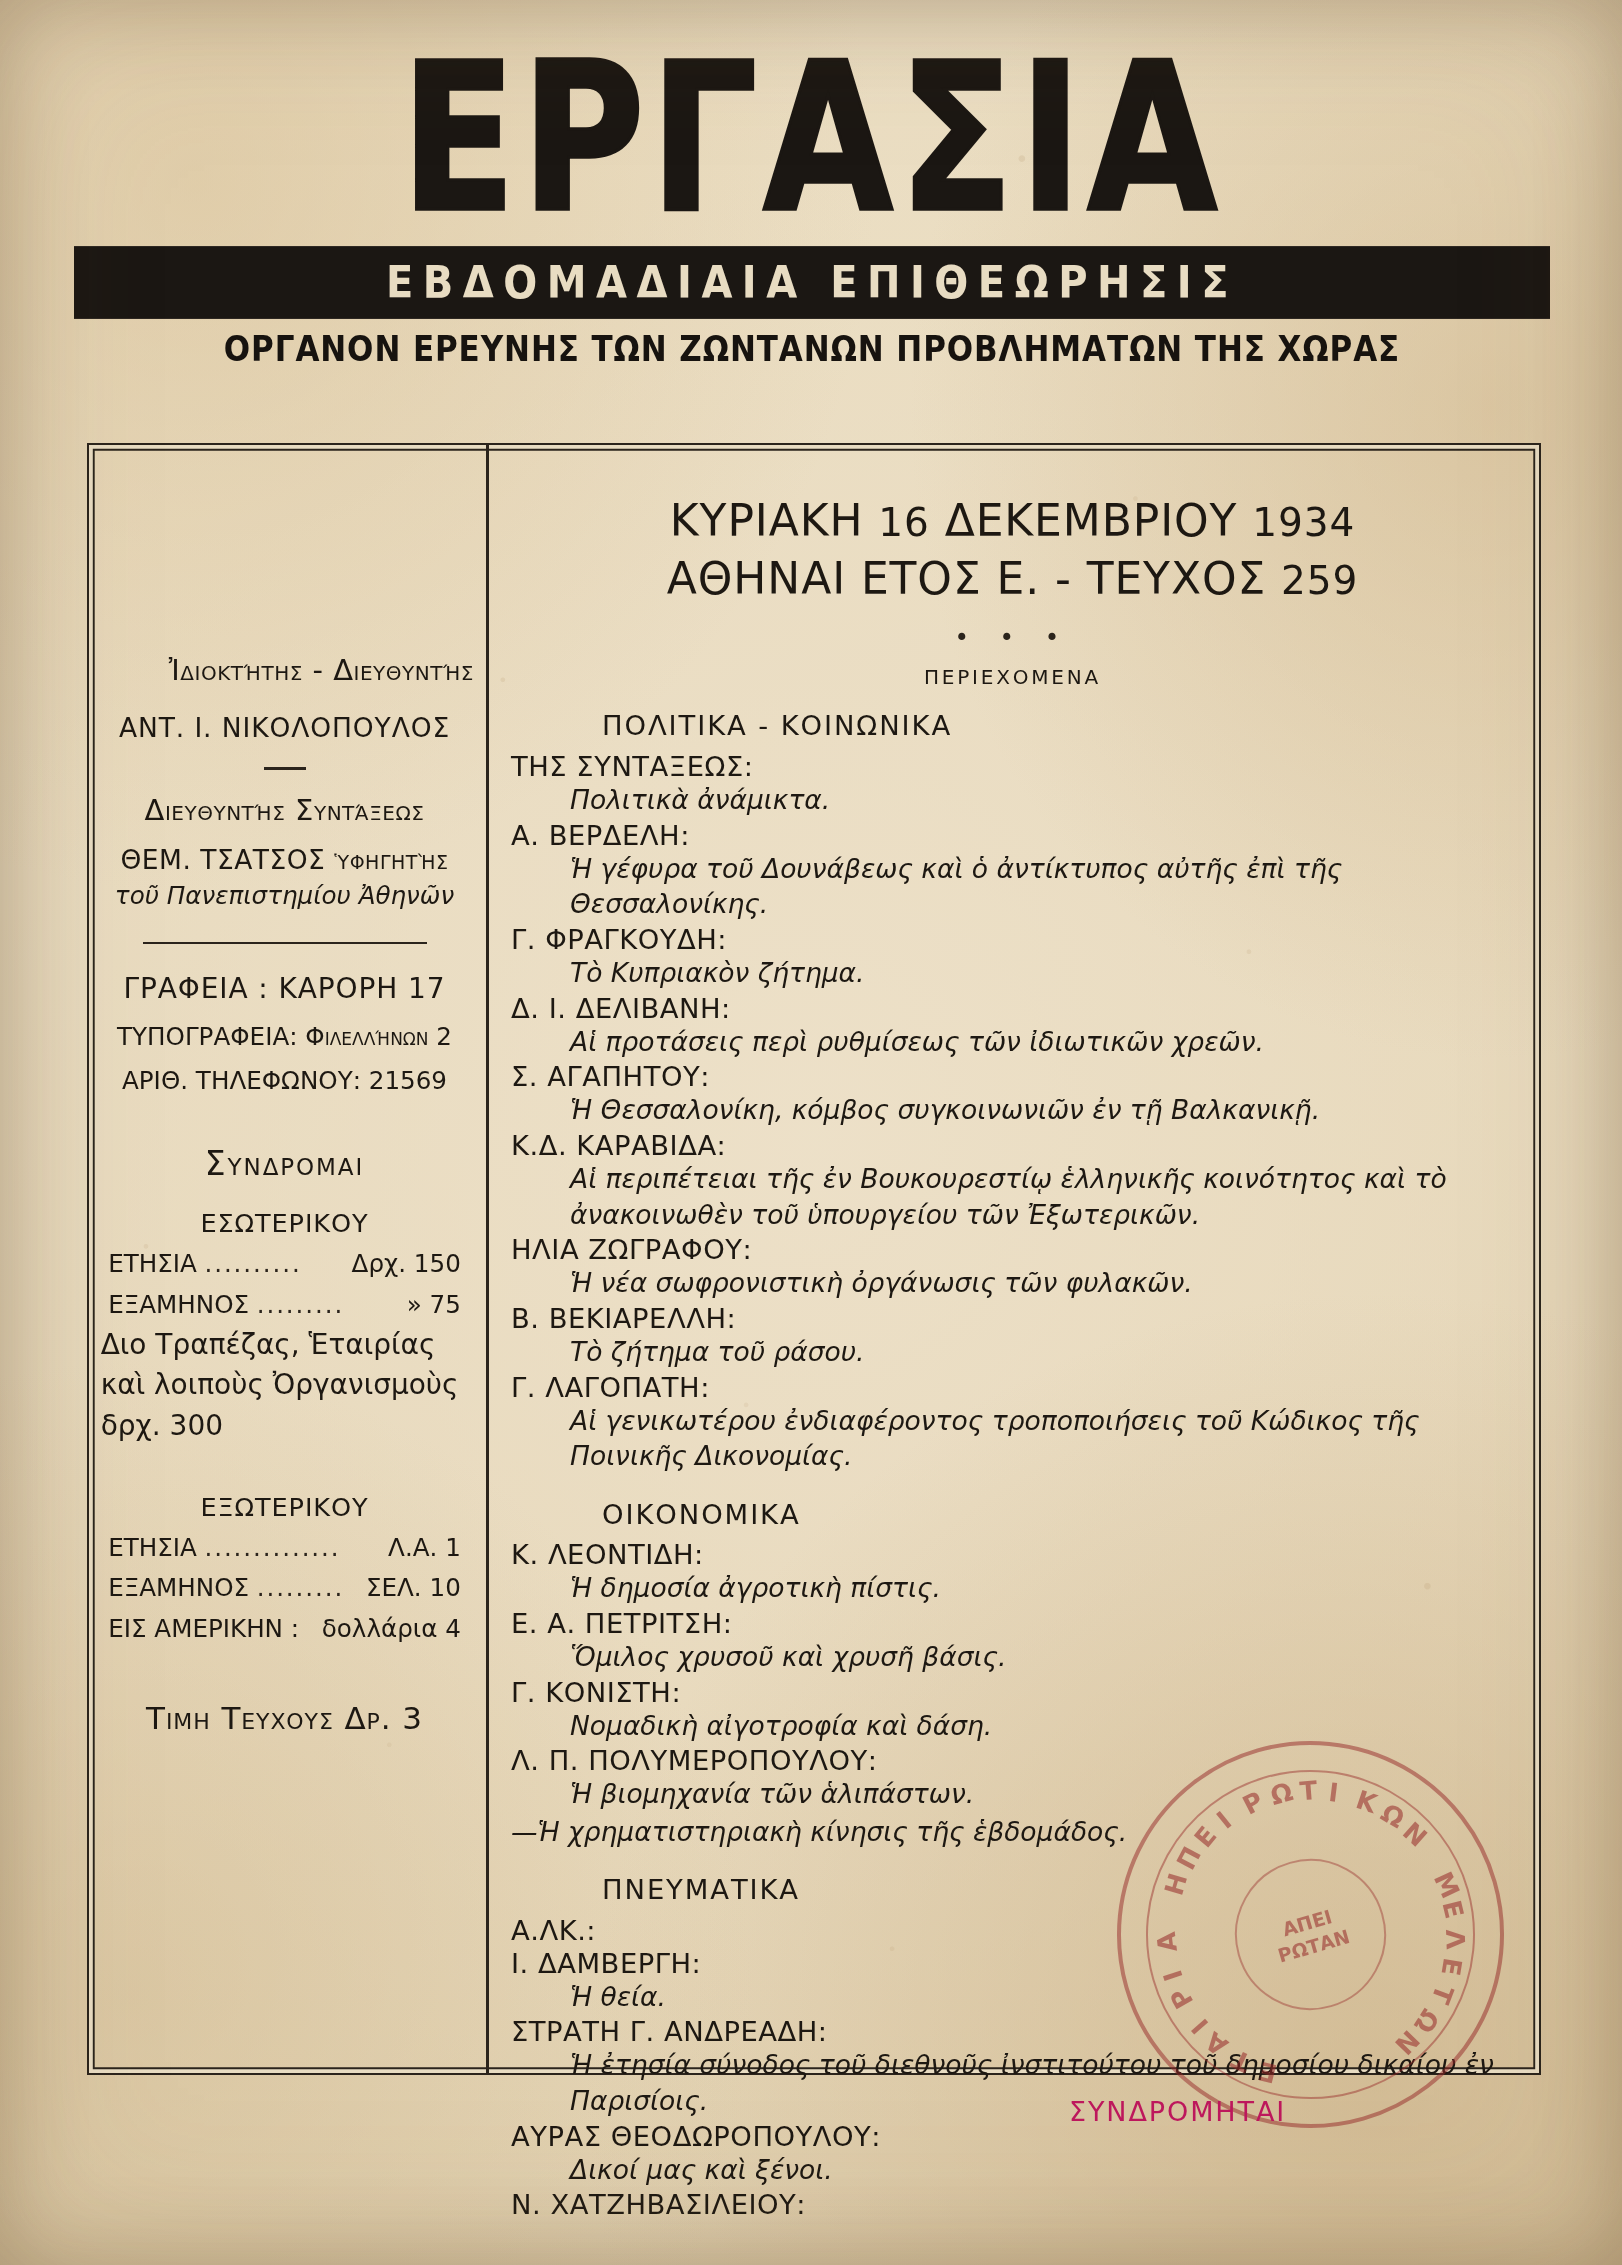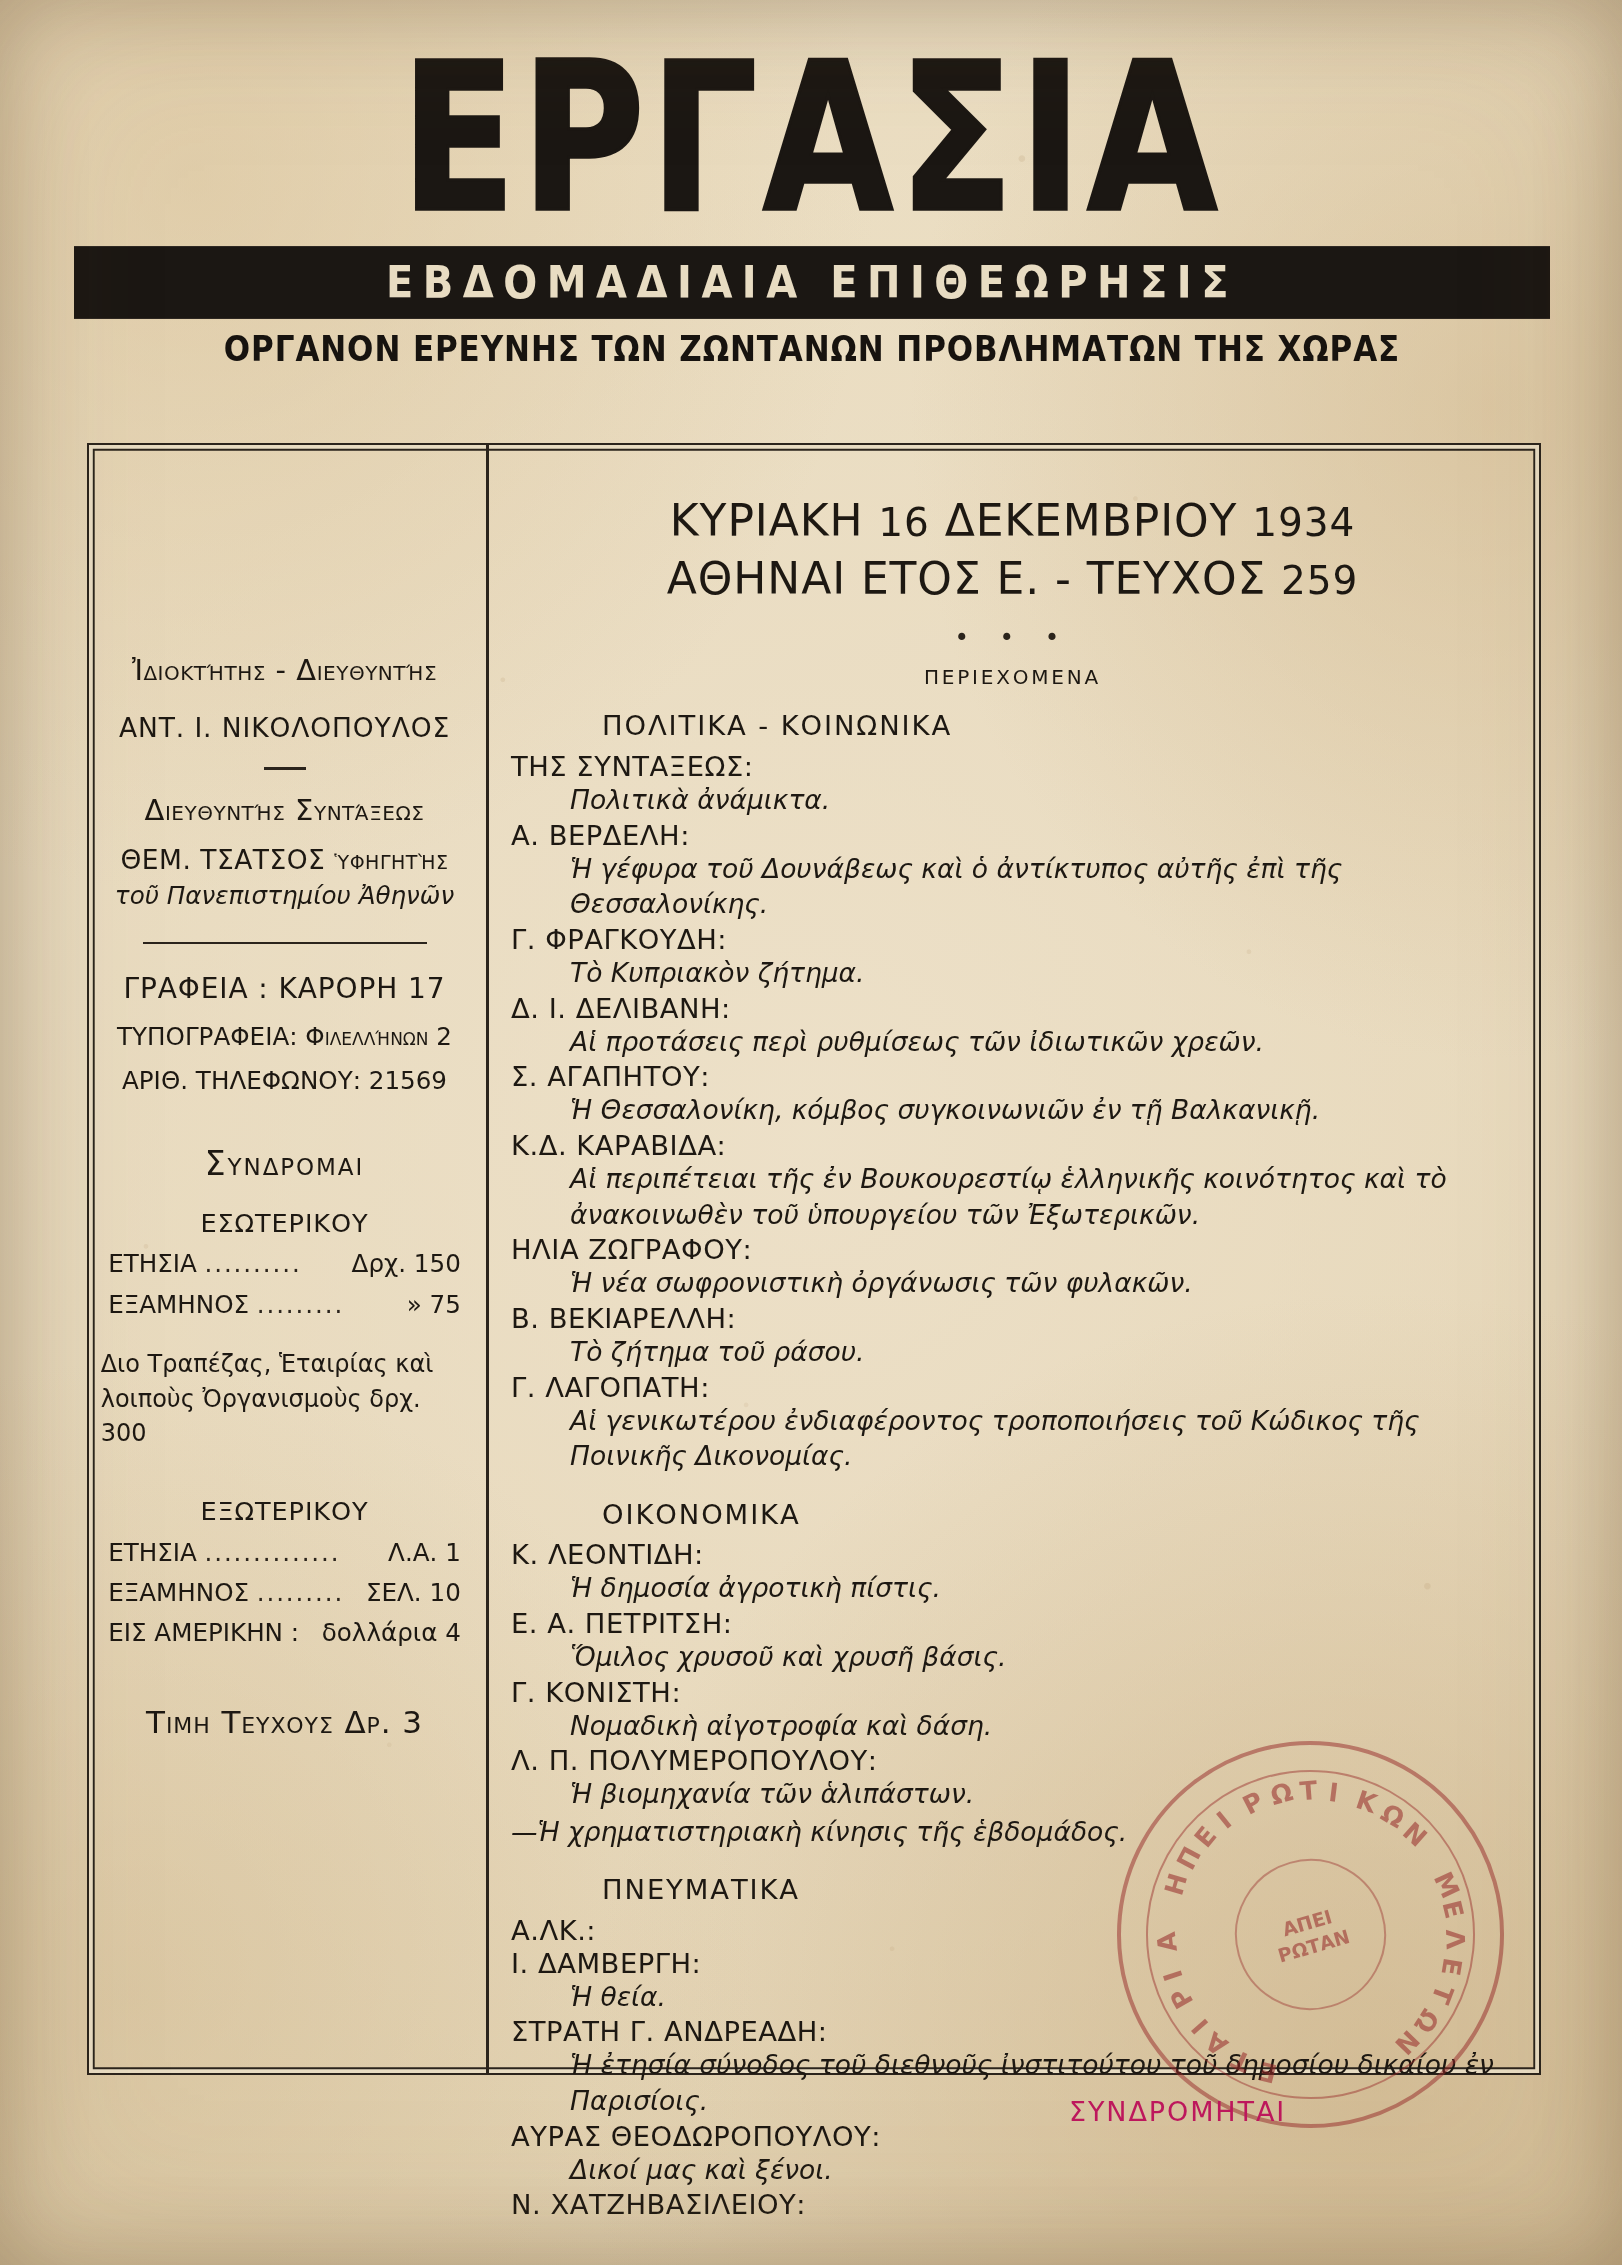--- a/index.html
+++ b/index.html
@@ -123,20 +123,21 @@
     text-align: center;
     color: #1d1812;
   }
   .sc {
     font-variant: small-caps;
   }
   .owner-label {
     font-size: 29px;
     letter-spacing: 0.5px;
     font-weight: 500;
+    text-align: right;
   }
   .owner-name {
     margin-top: 24.6px;
     font-size: 26.5px;
     letter-spacing: 0.9px;
   }
   .mini-rule {
     width: 42px;
     height: 2.8px;
     background: #2b241c;
@@ -194,22 +195,22 @@
   }
   .subs-row .dots {
     flex: 1;
     margin: 0 7.6px;
     overflow: hidden;
     white-space: nowrap;
     letter-spacing: 1.9px;
     color: #2b241c;
   }
   .subs-note {
-    font-size: 24px;
-    margin-top: 28px;
+    font-size: 28px;
+    margin-top: 6px;
     text-align: left;
     padding: 0 5.7px;
     line-height: 1.45;
   }
   .price {
     margin-top: 57px;
     font-size: 31px;
     letter-spacing: 0.9px;
   }
 

